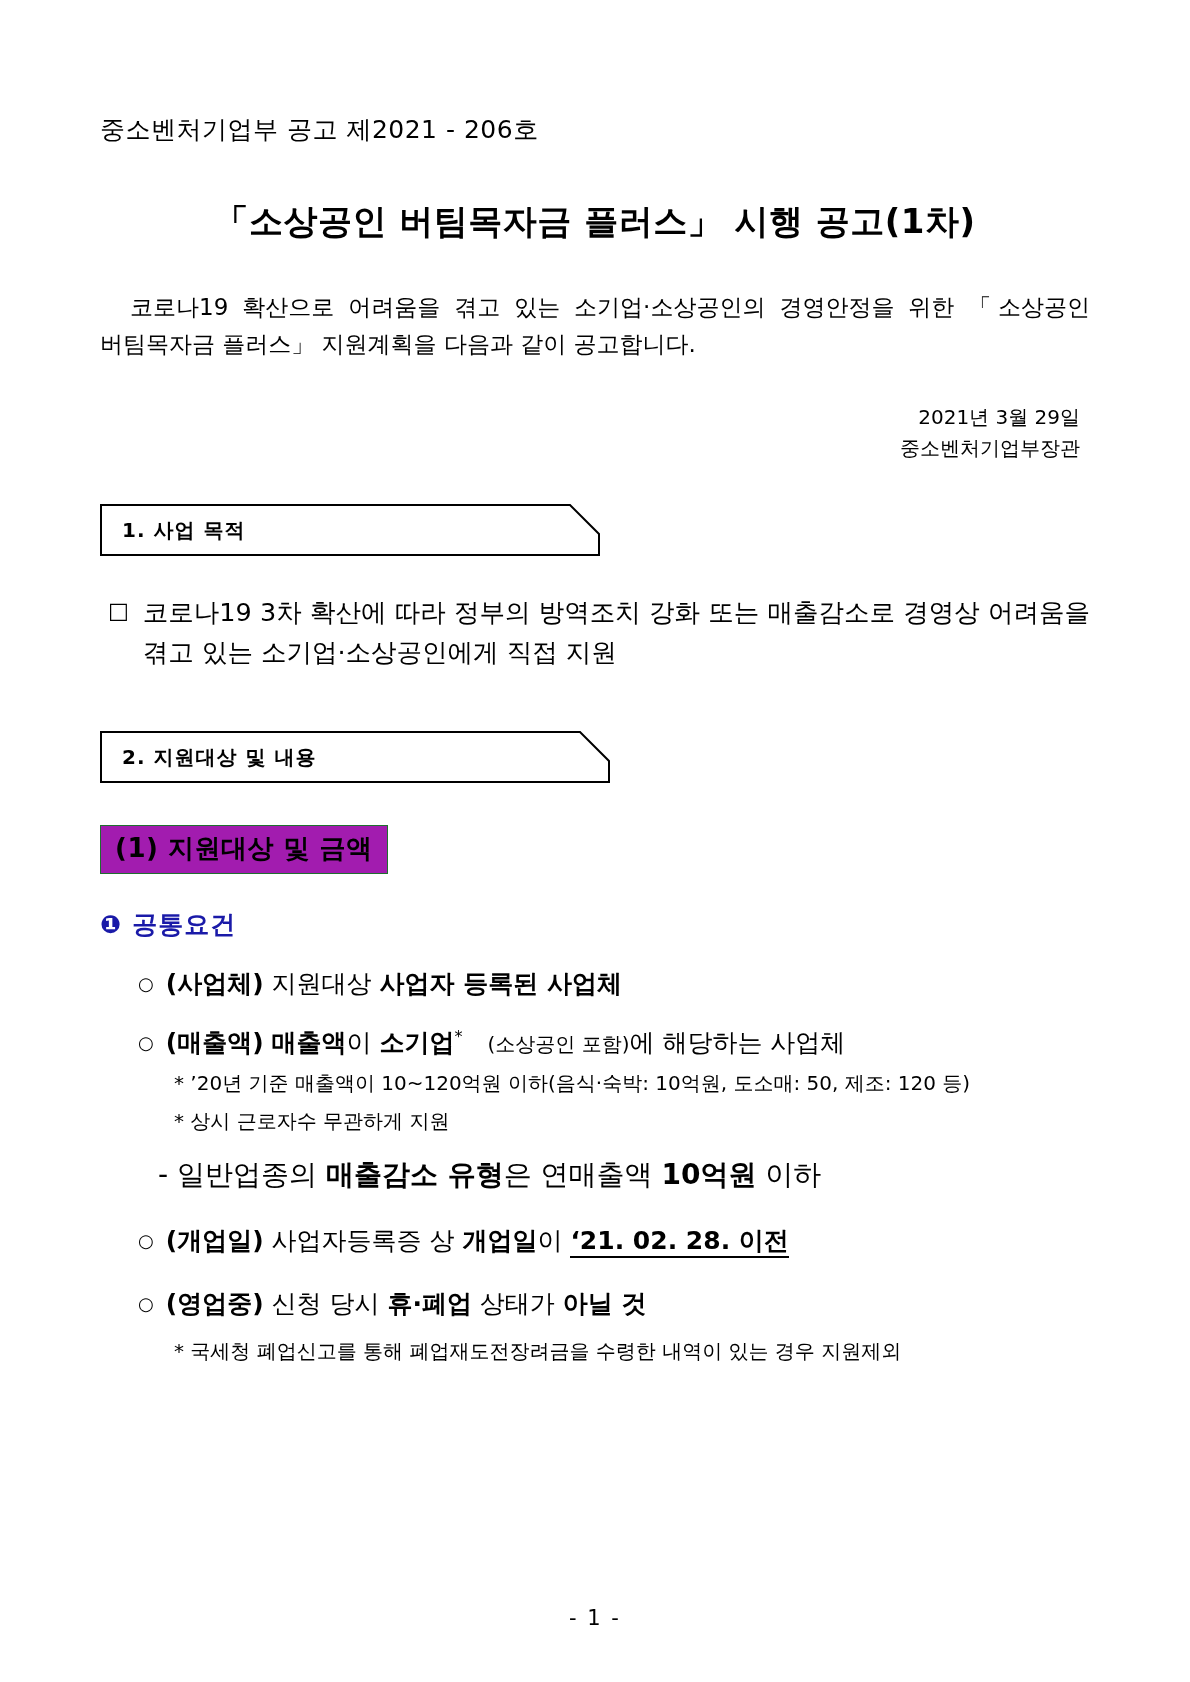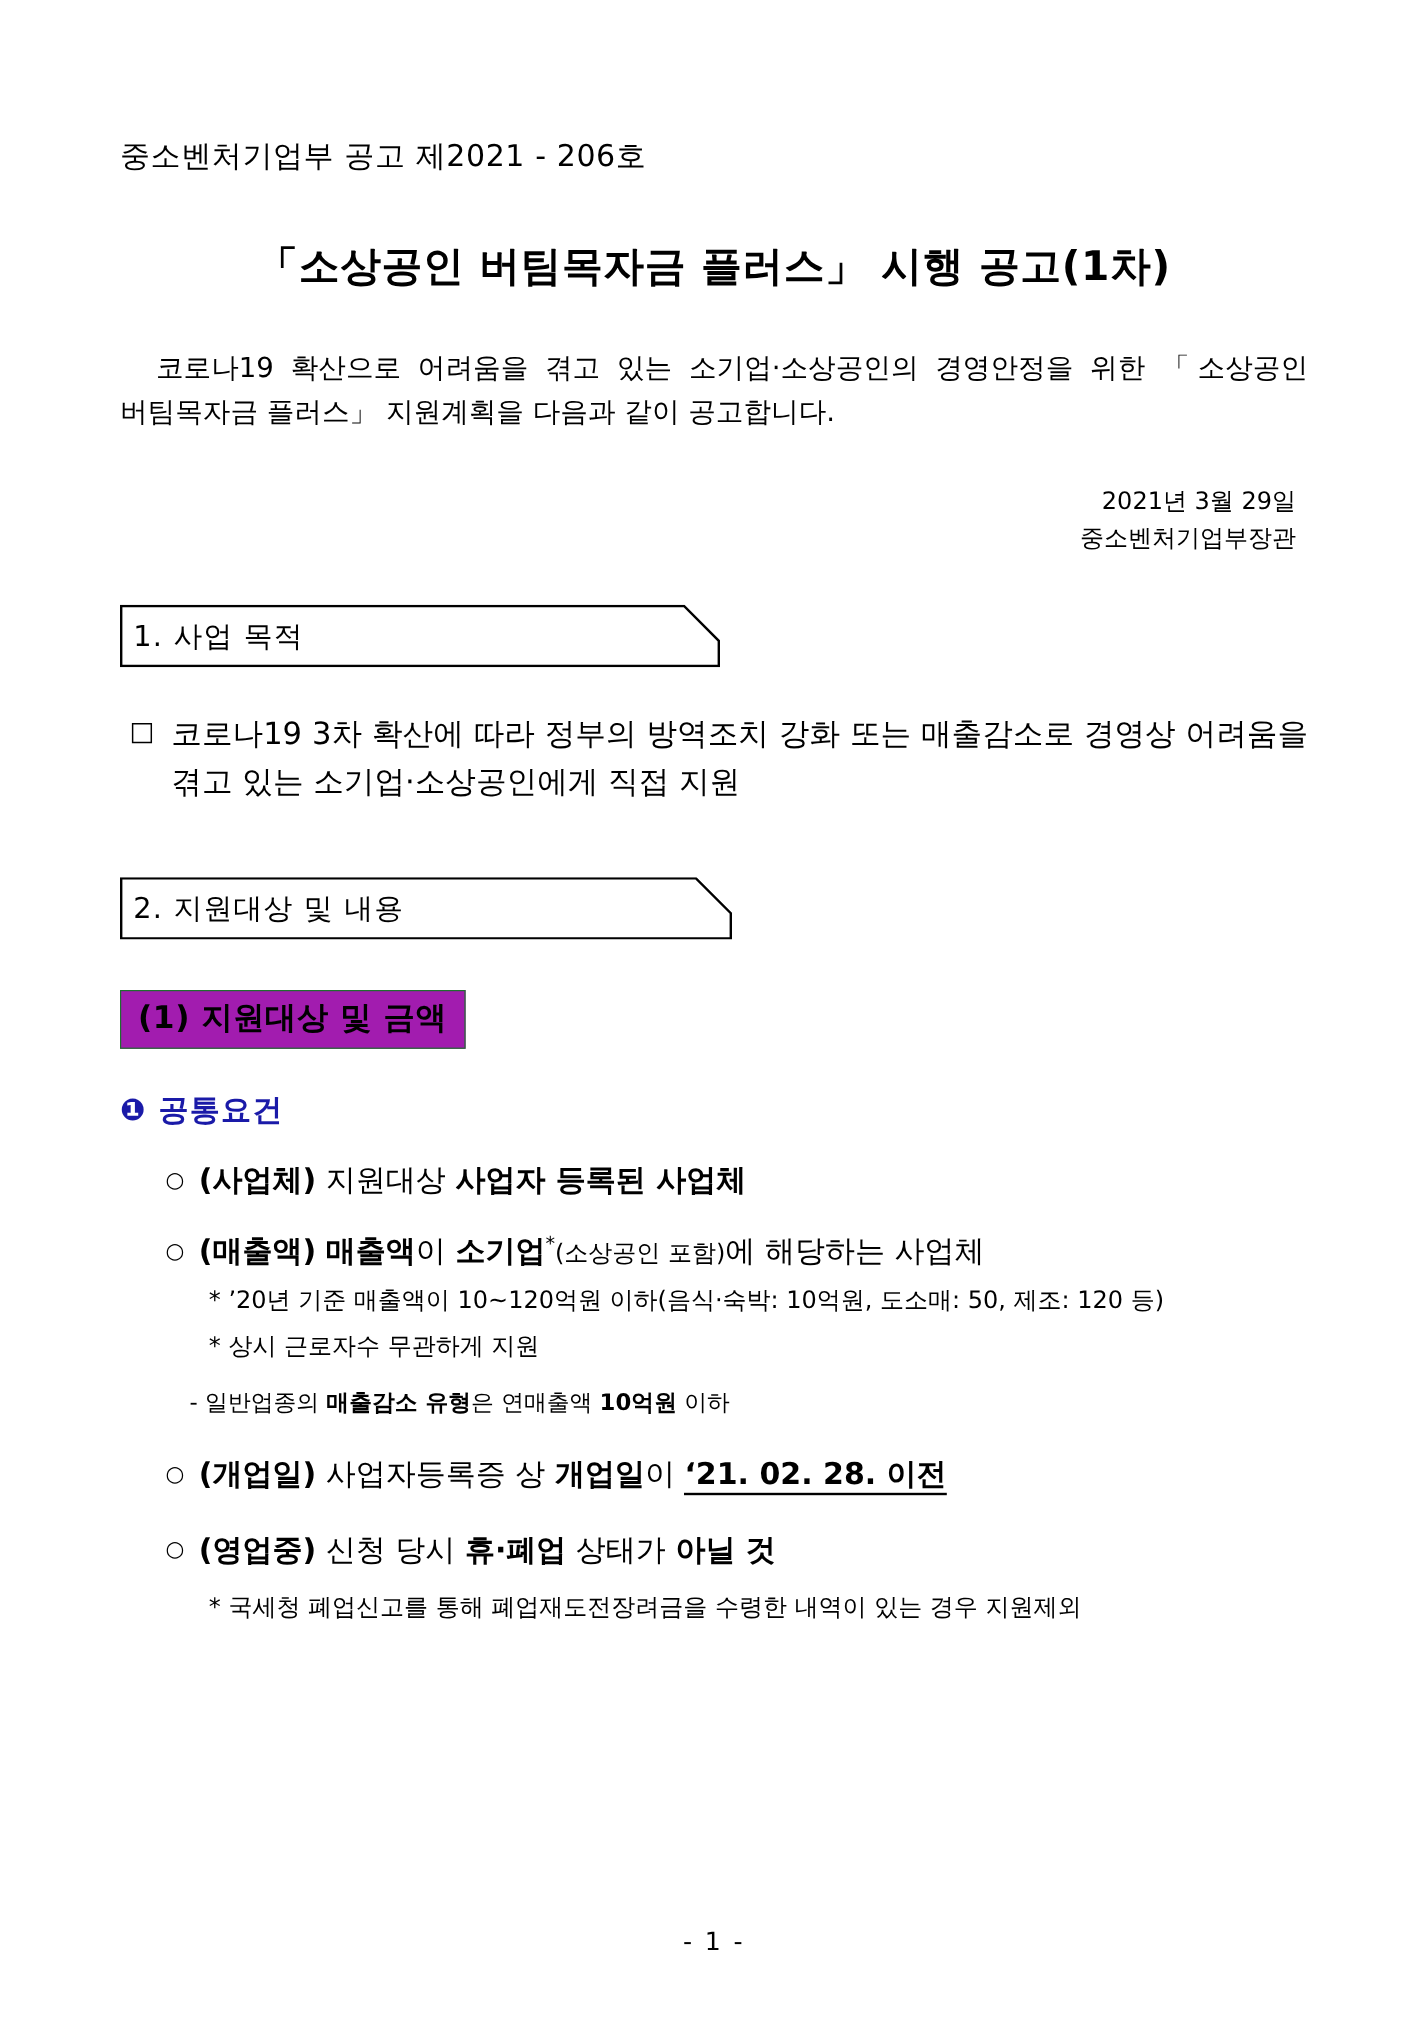--- a/index.html
+++ b/index.html
@@ -64,24 +64,24 @@
     margin-top: 40px;
     height: 52px;
     width: 500px;
   }
   .section-banner svg {
     position: absolute;
     top: 0; left: 0;
   }
   .section-banner .label {
     position: relative;
-    font-size: 24px;
-    font-weight: normal;
+    font-size: 20px;
+    font-weight: bold;
     line-height: 52px;
-    padding-left: 11px;
+    padding-left: 22px;
     letter-spacing: 1px;
     white-space: nowrap;
   }
 
   
   .block {
     font-size: 25.5px;
     line-height: 1.6;
     word-break: keep-all;
   }
@@ -149,25 +149,25 @@
     font-size: 20px;
     line-height: 1.5;
     word-break: keep-all;
   }
   .note-first { margin-top: 8px; }
 
   
   .bullet-dash {
     margin-top: 20px;
     padding-left: 58px;
-    font-size: 19px;
+    font-size: 28px;
   }
 
   .sup { font-size: 16px; vertical-align: super; }
-  .small-inline { font-size: 20px; }
+  .small-inline { font-size: 20px; margin-left: 25px; }
 
   .underline-b {
     font-weight: bold;
     border-bottom: 2px solid #000;
     padding-bottom: 1px;
   }
 
   
   .footer {
     position: absolute;

